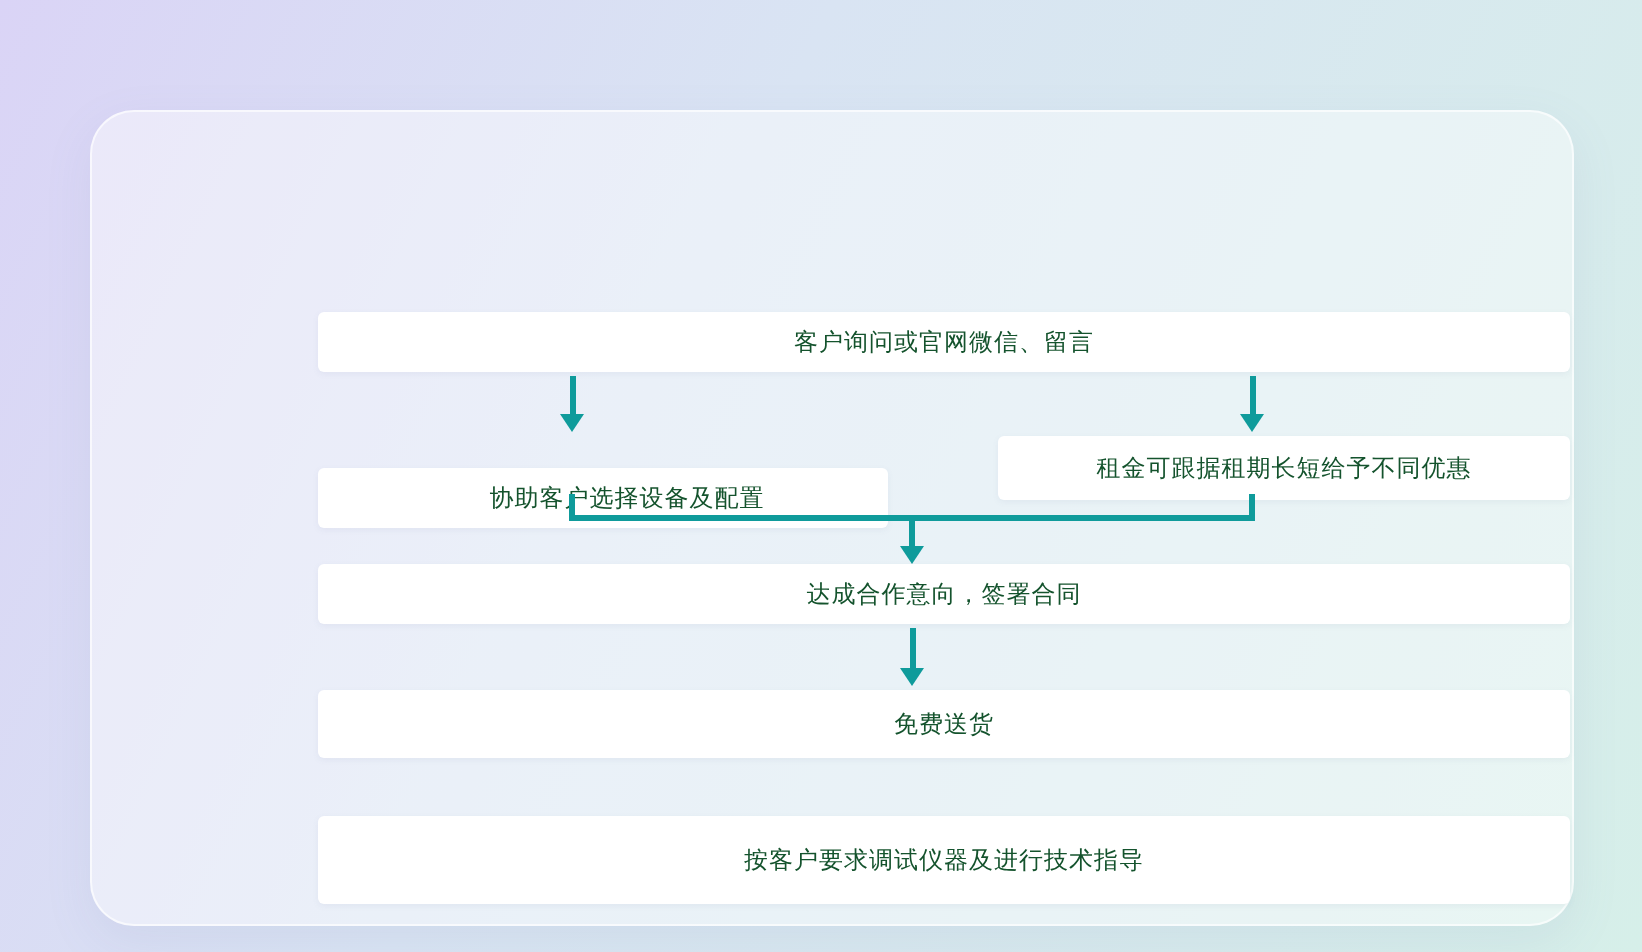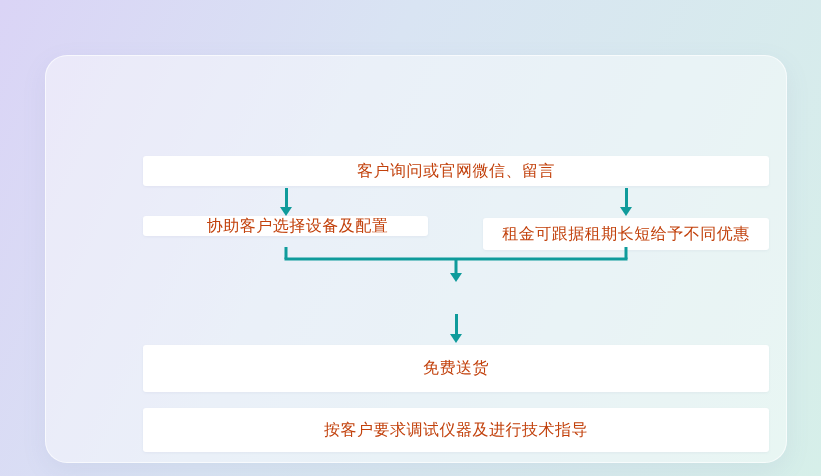--- a/index.html
+++ b/index.html
@@ -22,30 +22,31 @@
     border-radius: 22px;
     box-shadow: 0 8px 24px rgba(120,130,180,0.10);
   }
   .node {
     position: absolute;
     background: #ffffff;
     border-radius: 3px;
     display: flex;
     align-items: center;
     justify-content: center;
-    font-size: 16px;
-    color: #c2410c;
+    font-size: 12px;
+    color: #14532d;
     letter-spacing: 0.5px;
     box-shadow: 0 1px 3px rgba(100,110,150,0.08);
+    margin-left: 16px;
   }
   .node-inquiry       { left: 97px;  top: 100px; width: 626px; height: 30px; }
-  .node-assist        { left: 97px;  top: 160px; width: 285px; height: 20px; padding-left: 24px; }
+  .node-assist        { left: 97px;  top: 178px; width: 285px; height: 30px; padding-left: 24px; }
   .node-rent          { left: 437px; top: 162px; width: 286px; height: 32px; }
   .node-contract      { left: 97px;  top: 226px; width: 626px; height: 30px; }
-  .node-delivery      { left: 97px;  top: 289px; width: 626px; height: 47px; }
+  .node-delivery      { left: 97px;  top: 289px; width: 626px; height: 34px; }
   .node-debug         { left: 97px;  top: 352px; width: 626px; height: 44px; }
   .arrow {
     position: absolute;
     width: 12px;
     display: flex;
     flex-direction: column;
     align-items: center;
   }
   .arrow .shaft { width: 3px; flex: 1; background: var(--accent); }
   .arrow .head {
@@ -87,20 +88,21 @@
     <div class="node node-rent">租金可跟据租期长短给予不同优惠</div>
 
     <svg class="connector" viewBox="0 0 626 35" xmlns="http://www.w3.org/2000/svg">
       <line x1="143" y1="0" x2="143" y2="12"></line>
       <line x1="483" y1="0" x2="483" y2="12"></line>
       <line x1="141.5" y1="12" x2="484.5" y2="12"></line>
       <line x1="313" y1="12" x2="313" y2="27"></line>
       <polygon points="307,26 319,26 313,35"></polygon>
     </svg>
 
+    <div class="node node-contract">达成合作意向，签署合同</div>
 
     <div class="arrow arrow-center">
       <div class="shaft"></div>
       <div class="head"></div>
     </div>
 
     <div class="node node-delivery">免费送货</div>
 
     <div class="node node-debug">按客户要求调试仪器及进行技术指导</div>
 

